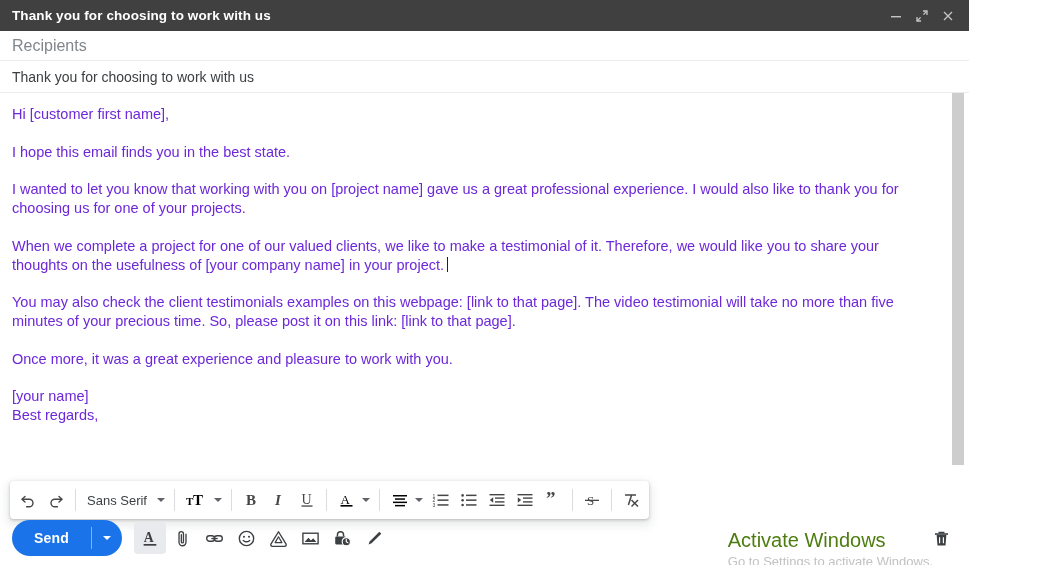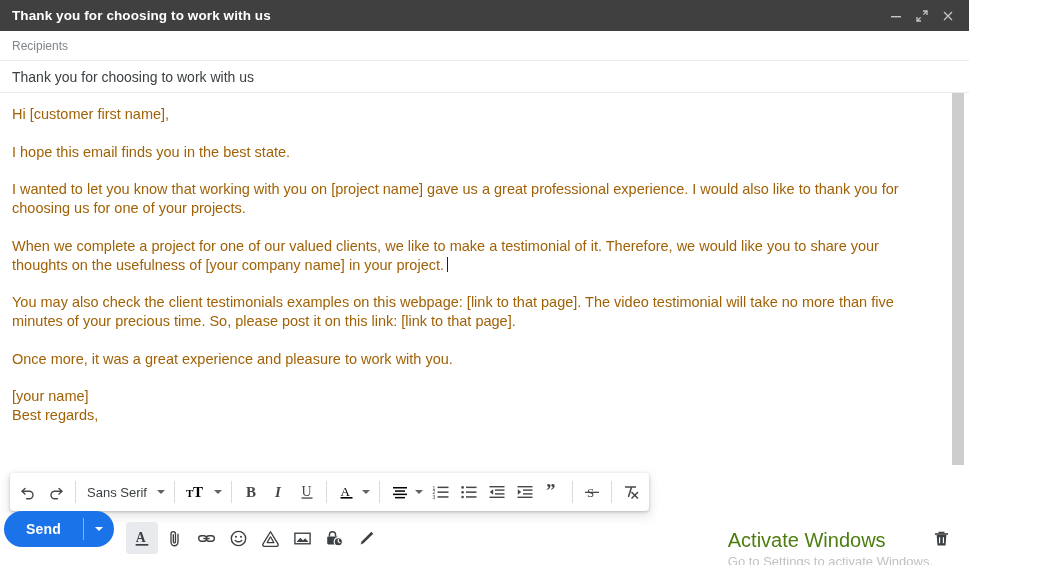--- a/index.html
+++ b/index.html
@@ -64,21 +64,21 @@
     height: 30px;
     min-height: 30px;
     border-bottom: 1px solid #ebebeb;
     display: flex;
     align-items: center;
     padding: 0 16px 0 12px;
     box-sizing: border-box;
   }
   .recipients-placeholder {
     color: #80868b;
-    font-size: 12px;
+    font-size: 16px;
   }
 
   
   .subject-row {
     height: 32px;
     min-height: 32px;
     border-bottom: 1px solid #ebebeb;
     display: flex;
     align-items: center;
     padding: 0 16px 0 12px;
@@ -93,21 +93,21 @@
   .body-wrap {
     position: relative;
     flex: 1;
     overflow: hidden;
   }
   .body-area {
     position: absolute;
     top: 0; left: 0; right: 0; bottom: 0;
     padding: 12px 34px 0 12px;
     box-sizing: border-box;
-    color: #a16207;
+    color: #6d28d9;
     font-size: 14.5px;
     line-height: 19px;
   }
   .body-area p {
     margin: 0 0 18.5px 0;
   }
   .body-area p.sig-line {
     margin: 0;
   }
   .caret {
@@ -141,21 +141,21 @@
 
   
   .fmt-toolbar-area {
     position: relative;
     height: 46px;
     min-height: 46px;
   }
   .fmt-toolbar {
     position: absolute;
     left: 10px;
-    top: 8px;
+    top: 16px;
     height: 38px;
     background: #ffffff;
     border-radius: 4px;
     box-shadow: 0 1px 3px 0 rgba(60,64,67,0.30), 0 4px 8px 3px rgba(60,64,67,0.10);
     display: flex;
     align-items: center;
     padding: 0 4px;
     box-sizing: border-box;
   }
   .tb-btn {
@@ -198,21 +198,22 @@
     margin-left: 8px;
   }
   .caret-down.tight { margin-left: 4px; }
 
   
   .bottom-bar {
     position: relative;
     height: 54px;
     min-height: 54px;
     display: flex;
-    padding: 0 4px;
+    align-items: center;
+    padding: 0 12px;
     box-sizing: border-box;
   }
   .send-group {
     display: flex;
     align-items: stretch;
     background: #1a73e8;
     border-radius: 18px;
     height: 36px;
     overflow: hidden;
     cursor: pointer;

